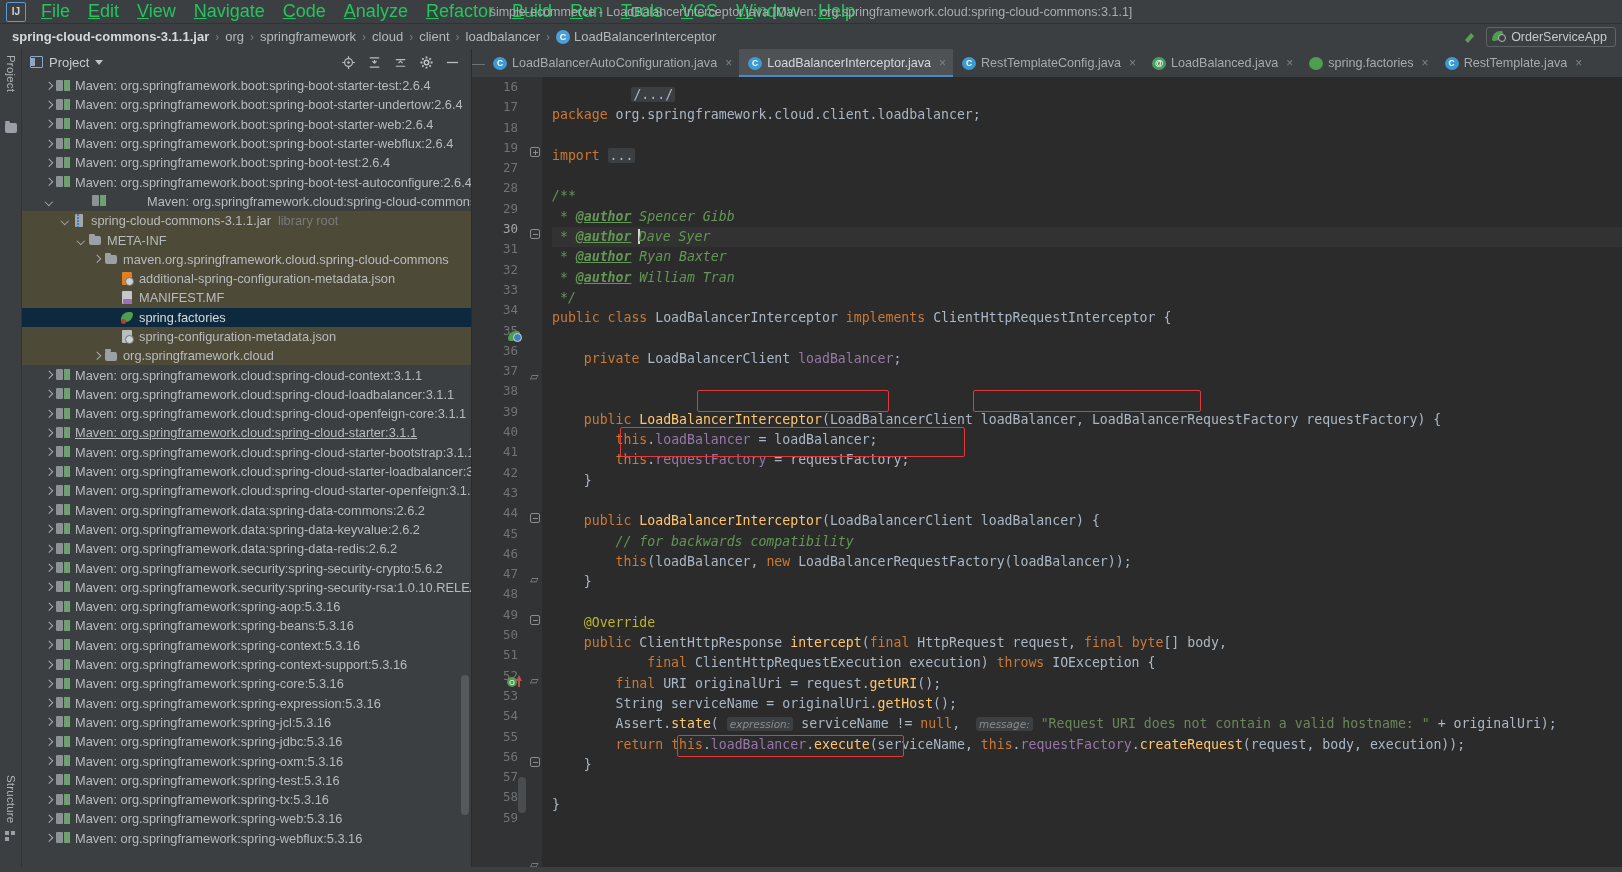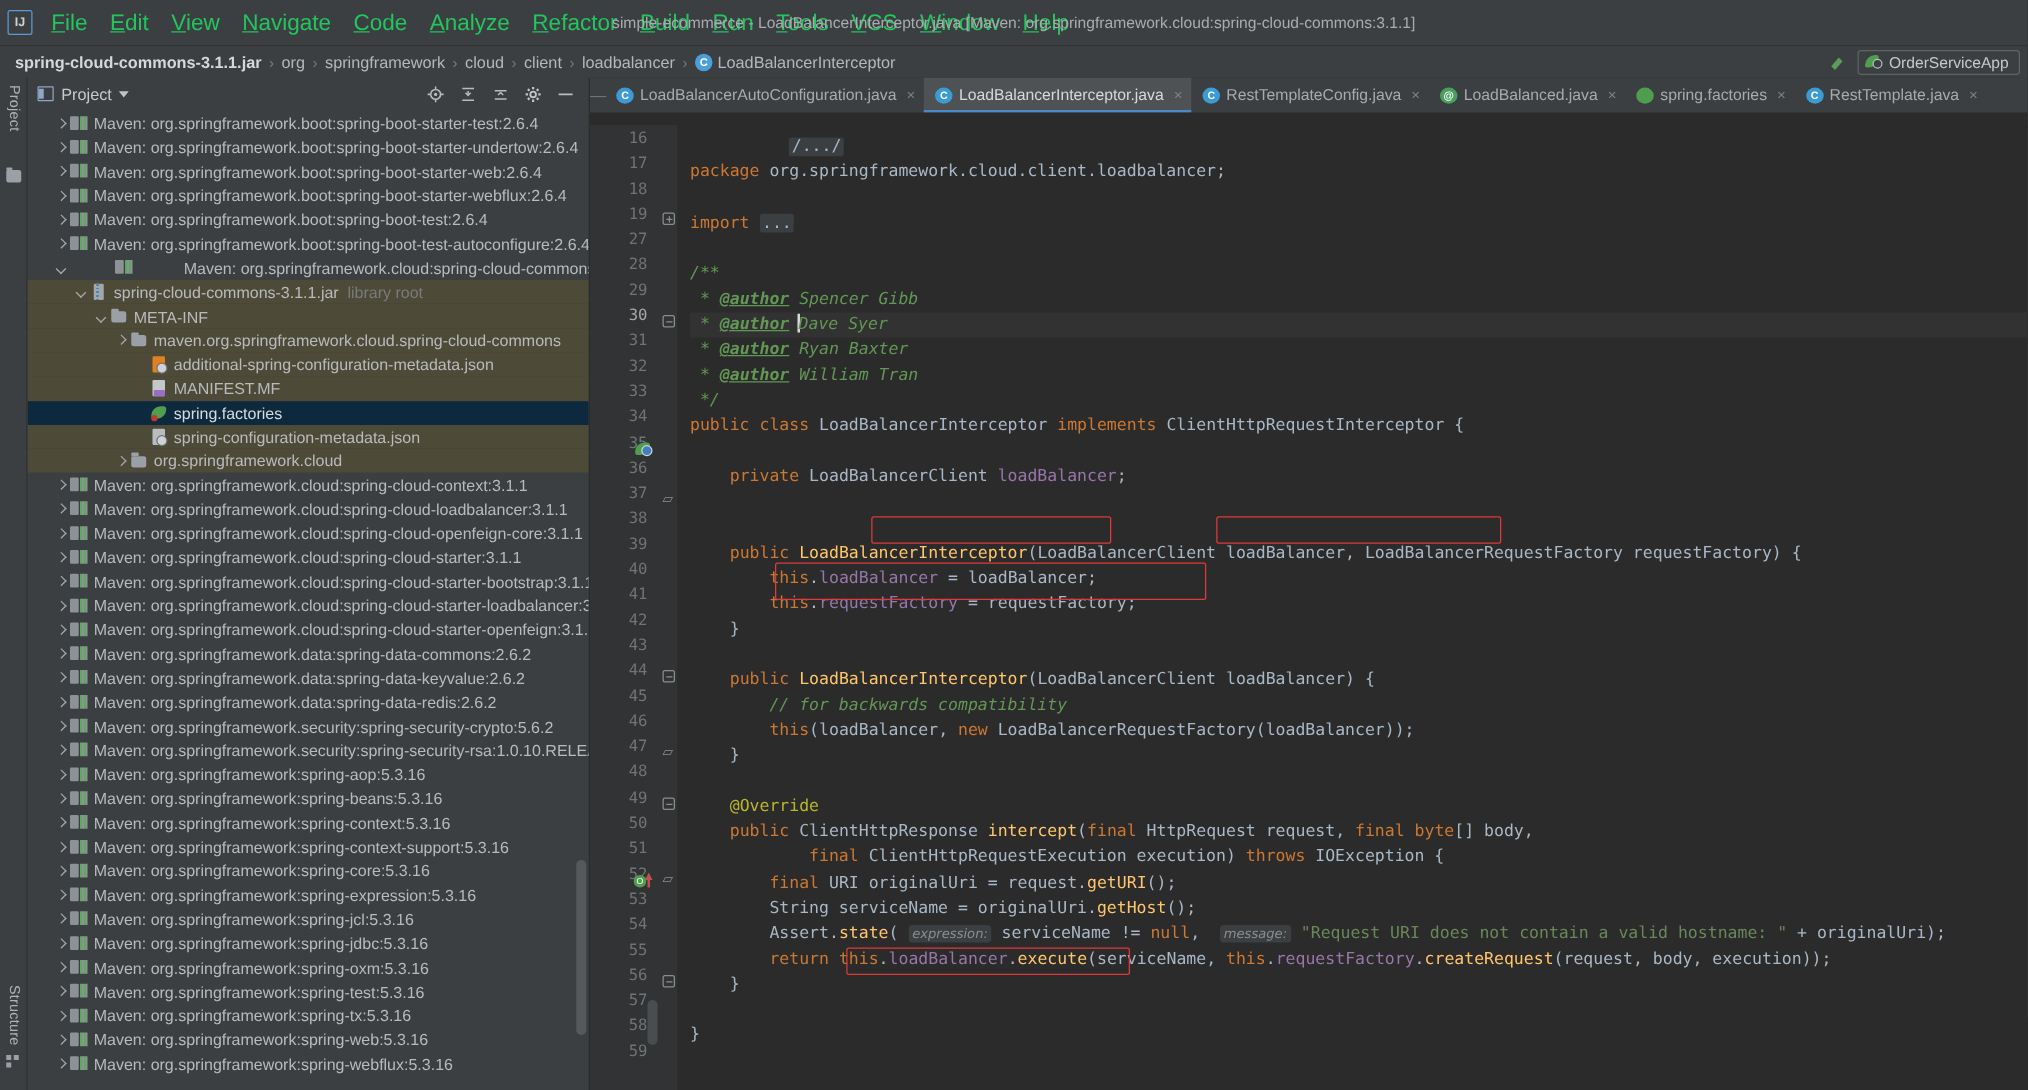--- a/index.html
+++ b/index.html
@@ -4,21 +4,21 @@
 <style>
   * { box-sizing: border-box; margin:0; padding:0; }
   html,body {
     width:1622px; height:872px; overflow:hidden;
     background:#3c3f41;
     font-family:"Liberation Sans", sans-serif;
     -webkit-font-smoothing:antialiased;
   }
   
   #menubar{
-    height:37px; background:#3c3f41; display:flex; align-items:center;
+    height:24px; background:#3c3f41; display:flex; align-items:center;
     border-bottom:1px solid #323232; position:relative;
   }
   .ij-logo{
     width:20px;height:20px;margin-left:6px;margin-right:6px;
     border:1px solid #5a9bd5;border-radius:2px;background:#3c3f41;
     display:flex;align-items:center;justify-content:center;
     font-size:10px;font-weight:bold;color:#cfd2d4;font-family:"Liberation Sans",sans-serif;
   }
   .menu-item{
     padding:3px 9px;font-size:18px;color:#22c55e;cursor:default;white-space:nowrap;
@@ -182,21 +182,21 @@
   }
   .tab-x{font-size:12px;color:#7f8385;margin-left:3px;}
   .tico{width:14px;height:14px;position:relative;flex:0 0 14px;}
   .tico-class{
     background:#3d9bd4;border-radius:50%;width:13px;height:13px;
     color:#fff;font-size:8.5px;font-weight:bold;display:flex;align-items:center;justify-content:center;
   }
   .tico-class.g{background:#4f9e4f;}
   .tico-class.ann{background:#4a9f5e;}
   
-  #code-wrap{flex:1;display:flex;background:#2b2b2b;position:relative;overflow:hidden;margin-top:10px;}
+  #code-wrap{flex:1;display:flex;background:#2b2b2b;position:relative;overflow:hidden;}
   #gutter{
     width:56px;flex:0 0 56px;background:#313335;position:relative;
     font-family:"DejaVu Sans Mono", monospace;font-size:12.5px;color:#707477;
     padding-top:0px;
   }
   #gutter .gl{height:20.3px;line-height:20.3px;text-align:right;padding-right:10px;position:relative;}
   #gutter .gl.cur{color:#a4a8ab;}
   #foldcol{
     width:14px;flex:0 0 14px;background:#313335;position:relative;
   }
@@ -467,21 +467,21 @@
           <div class="row" style="padding-left: 22px;">
             <span class="arrow r"></span>
             <span class="ico ico-maven"></span>
             <span>Maven: org.springframework.cloud:spring-cloud-loadbalancer:3.1.1</span>
           </div>
           <div class="row" style="padding-left: 22px;">
             <span class="arrow r"></span>
             <span class="ico ico-maven"></span>
             <span>Maven: org.springframework.cloud:spring-cloud-openfeign-core:3.1.1</span>
           </div>
-          <div class="row" style="padding-left: 22px;">
+          <div class="row" style="padding-left: 22px; text-decoration: underline;">
             <span class="arrow r"></span>
             <span class="ico ico-maven"></span>
             <span>Maven: org.springframework.cloud:spring-cloud-starter:3.1.1</span>
           </div>
           <div class="row" style="padding-left: 22px;">
             <span class="arrow r"></span>
             <span class="ico ico-maven"></span>
             <span>Maven: org.springframework.cloud:spring-cloud-starter-bootstrap:3.1.1</span>
           </div>
           <div class="row" style="padding-left: 22px;">

